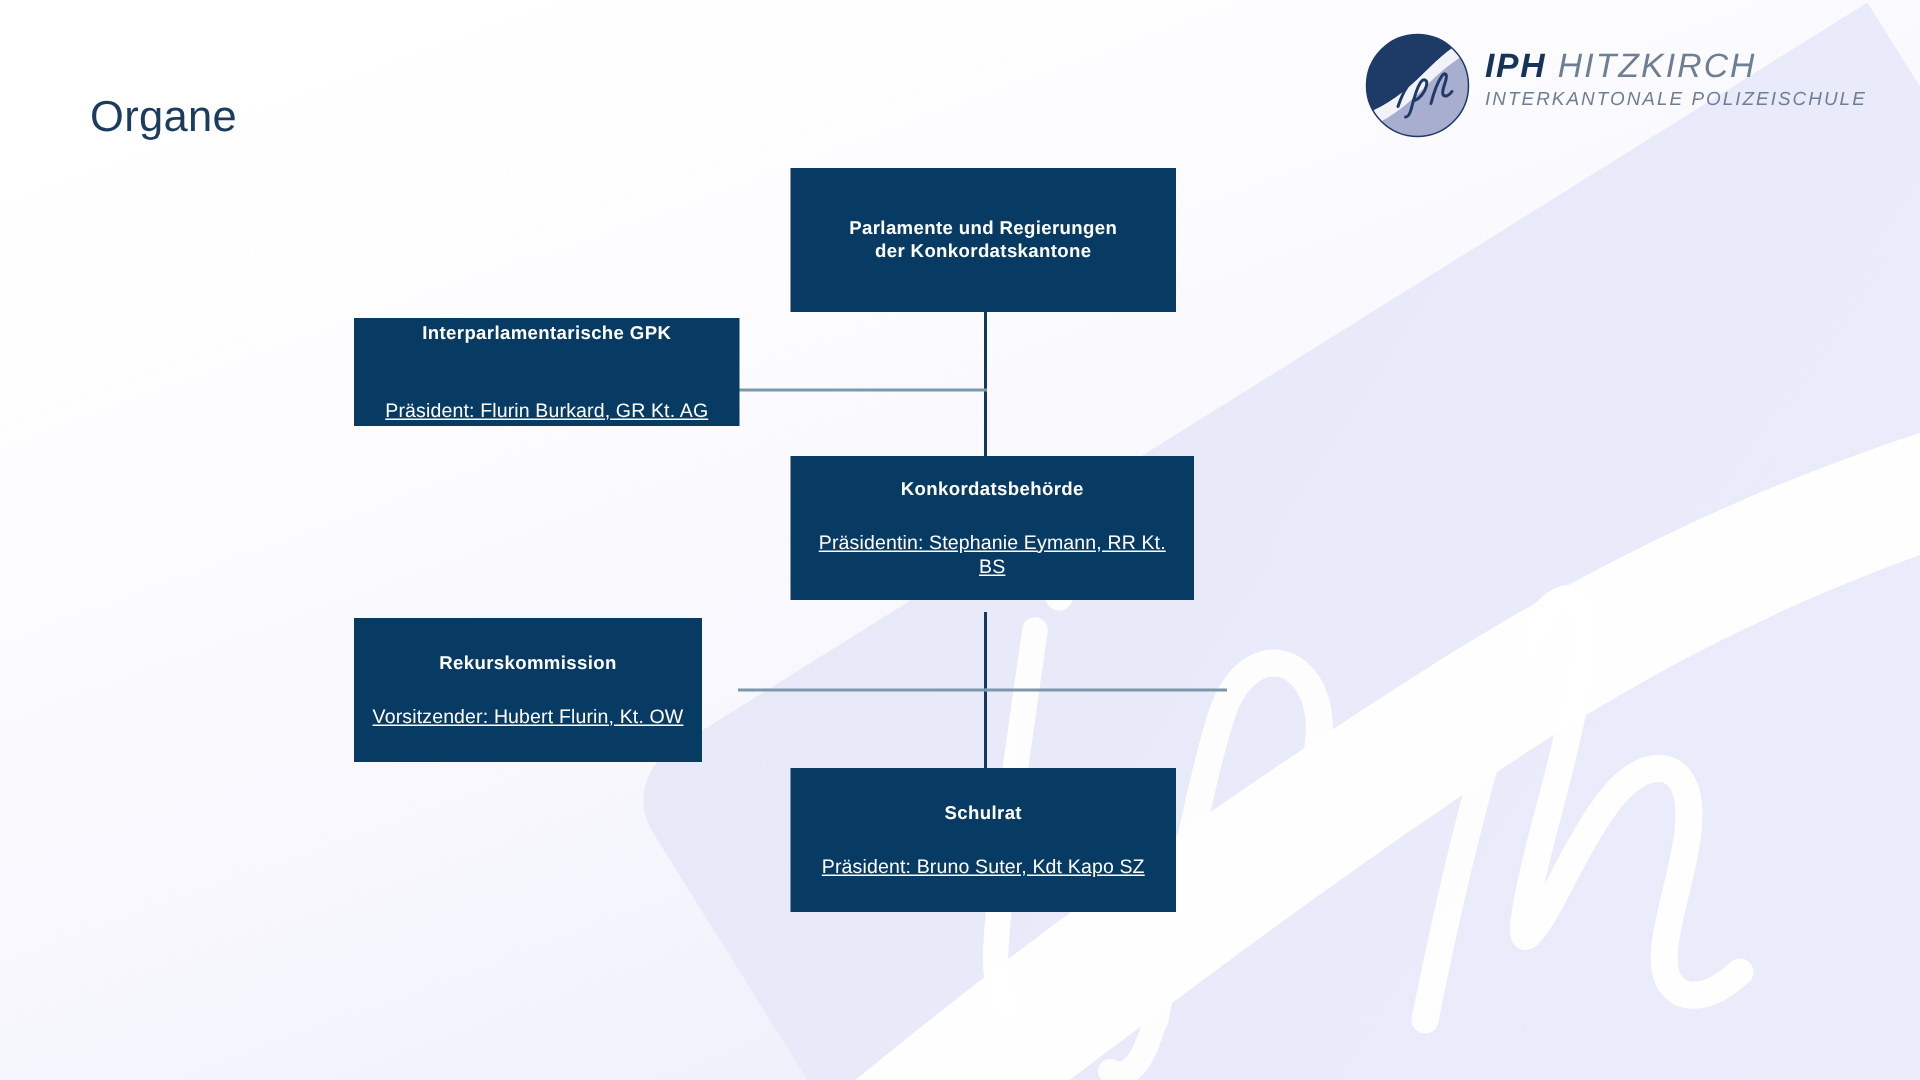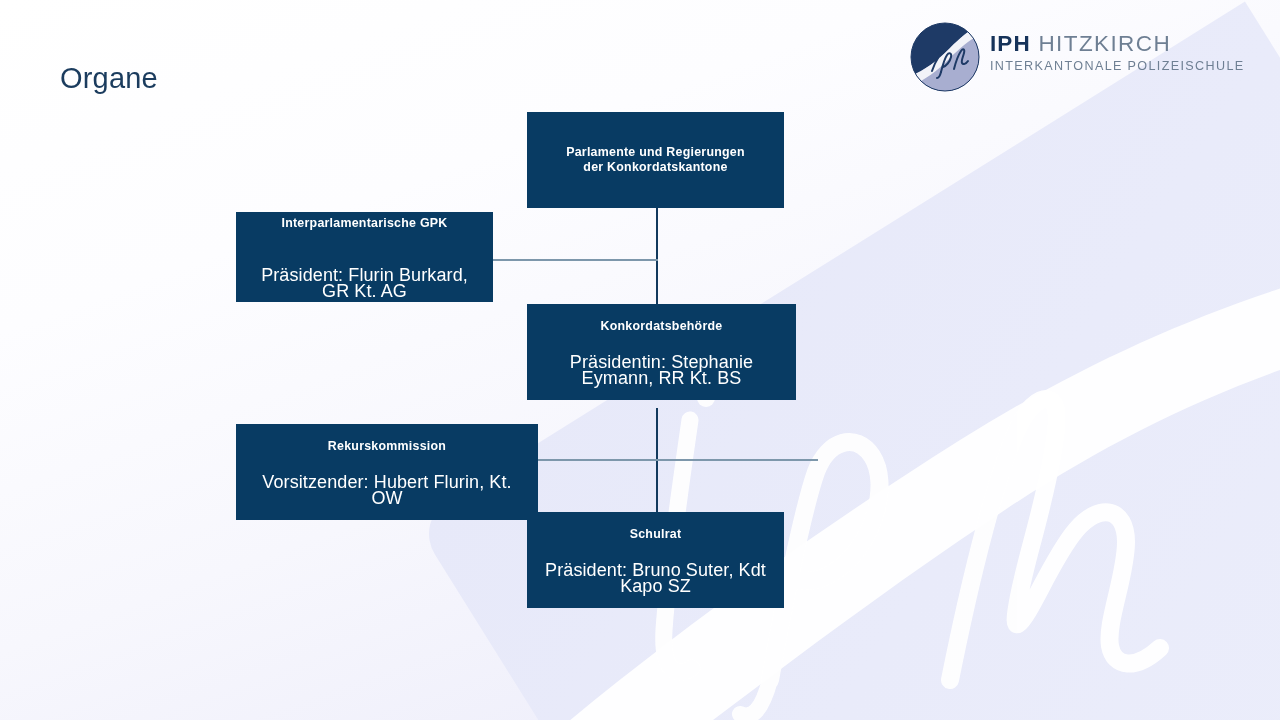--- a/index.html
+++ b/index.html
@@ -77,20 +77,21 @@
     left: 0;
     top: 0;
     width: 70px;
     height: 70px;
   }
   .logo-text {
     position: absolute;
     left: 80px;
     top: 9px;
     width: 200px;
+    font-style: italic;
   }
   .logo-line1 {
     font-size: 22.5px;
     line-height: 25px;
     letter-spacing: 1.4px;
     color: #6e7f93;
     white-space: nowrap;
   }
   .logo-line1 b {
     color: #16335a;
@@ -129,25 +130,26 @@
     box-sizing: border-box;
     padding: 6px 10px;
   }
   .node-title {
     font-size: 12.4px;
     font-weight: 700;
     line-height: 15px;
     letter-spacing: 0.25px;
   }
   .node-sub {
-    font-size: 18px;
+    font-size: 13px;
     font-weight: 400;
     line-height: 16px;
     letter-spacing: 0.1px;
     margin-top: 20px;
+    text-decoration: underline;
   }
   .node.two-line .node-title { white-space: pre-line; line-height: 15.5px; }
 </style>
 </head>
 <body>
 
 <div id="slide">
 
   <div class="bg-band"></div>
 
@@ -211,31 +213,31 @@
     <div class="connector v" style="left:656px; top:408px; width:2px; height:104px;"></div>
     <div class="connector h" style="left:492px; top:459px; width:166px; height:2px;"></div>
     <div class="connector h" style="left:657px; top:459px; width:161px; height:2px;"></div>
 
     <div class="node two-line" style="left:527px; top:112px; width:257px; height:96px;">
       <div class="node-title">Parlamente und Regierungen
 der Konkordatskantone</div>
 
     </div>
 
-    <div class="node" style="left:236px; top:212px; width:257px; height:90px;gap:16px;">
+    <div class="node" style="left:236px; top:212px; width:257px; height:72px;gap:16px;">
       <div class="node-title">Interparlamentarische GPK</div>
       <div class="node-sub">Präsident: Flurin Burkard, GR Kt. AG</div>
     </div>
 
     <div class="node" style="left:527px; top:304px; width:269px; height:96px;">
       <div class="node-title">Konkordatsbehörde</div>
       <div class="node-sub">Präsidentin: Stephanie Eymann, RR Kt. BS</div>
     </div>
 
-    <div class="node" style="left:236px; top:412px; width:302px; height:96px;margin-top:12px;">
+    <div class="node" style="left:236px; top:412px; width:232px; height:96px;">
       <div class="node-title">Rekurskommission</div>
       <div class="node-sub">Vorsitzender: Hubert Flurin, Kt. OW</div>
     </div>
 
 
     <div class="node" style="left:527px; top:512px; width:257px; height:96px;text-align:center;">
       <div class="node-title">Schulrat</div>
       <div class="node-sub">Präsident: Bruno Suter, Kdt Kapo SZ</div>
     </div>
 

